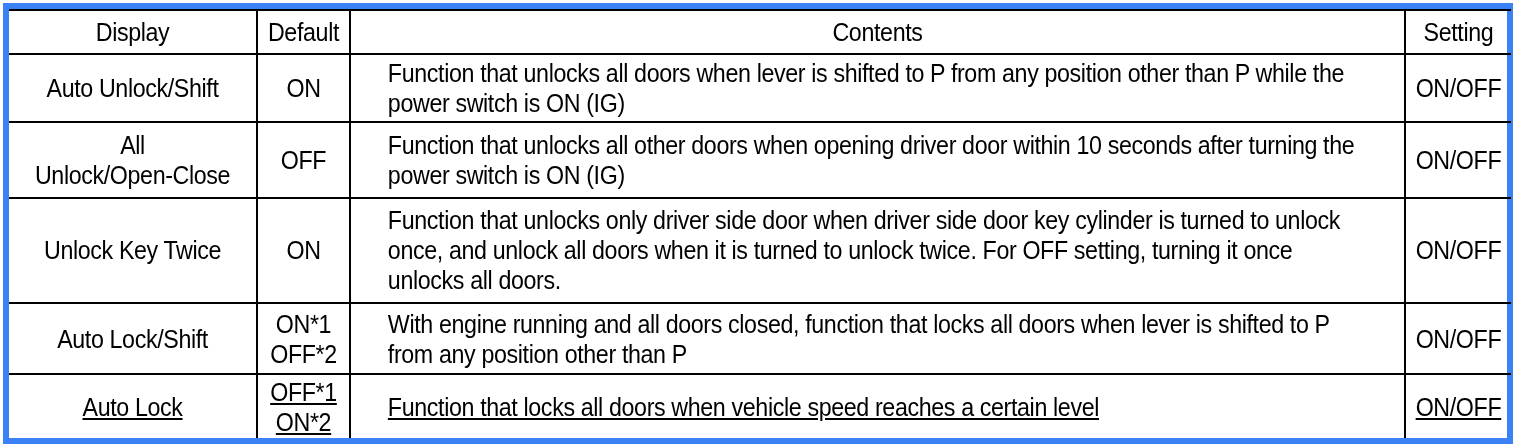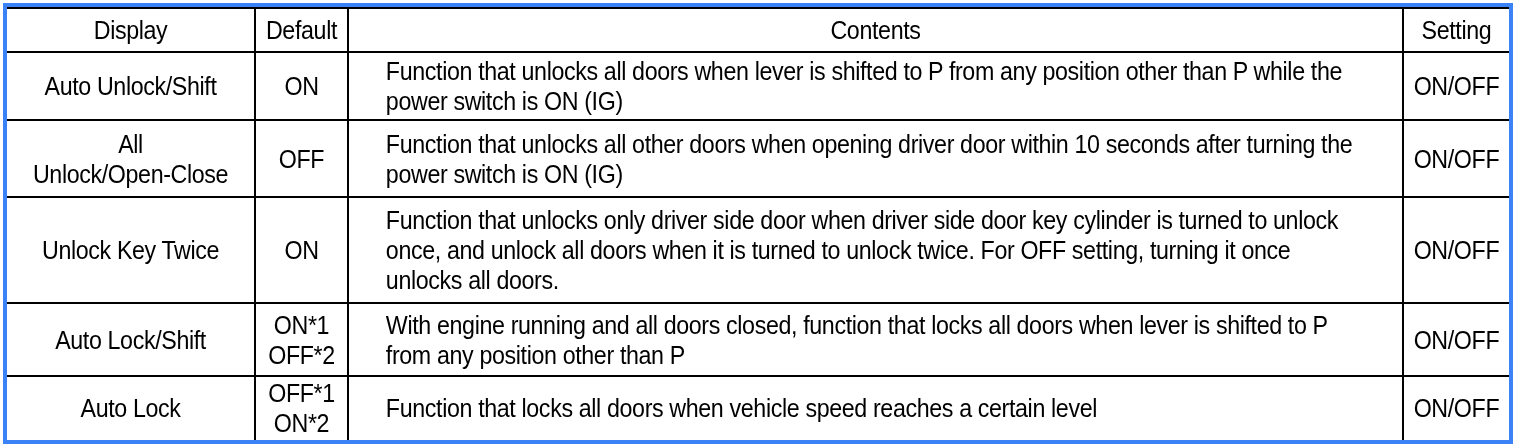--- a/index.html
+++ b/index.html
@@ -15,21 +15,21 @@
     overflow: hidden;
   }
 
   #table-wrap {
     position: absolute;
     left: 3px;
     top: 3px;
     width: 1510px;
     height: 441px;
     box-sizing: border-box;
-    border: 4px solid #3b82f6;
+    border: 6px solid #3b82f6;
     background: #ffffff;
   }
 
   table.spec-table {
     width: 100%;
     height: 100%;
     border-collapse: collapse;
     table-layout: fixed;
   }
 
@@ -83,21 +83,21 @@
 
   .two-line {
     white-space: pre-line;
   }
 
   
   tr.row-1 { height: 65px; }
   tr.row-2 { height: 73px; margin-top: 48px; }
   tr.row-3 { height: 101px; }
   tr.row-4 { height: 69px; }
-  tr.row-5 { height: 56px; }
+  tr.row-5 { height: 56px; text-decoration: underline; }
 
   
   tr td:first-child, thead th:first-child { border-left: none; }
   tr td:last-child,  thead th:last-child  { border-right: none; }
   thead th { border-top: none; }
   tbody tr:last-child td { border-bottom: none; }
 </style>
 </head>
 <body>
 

